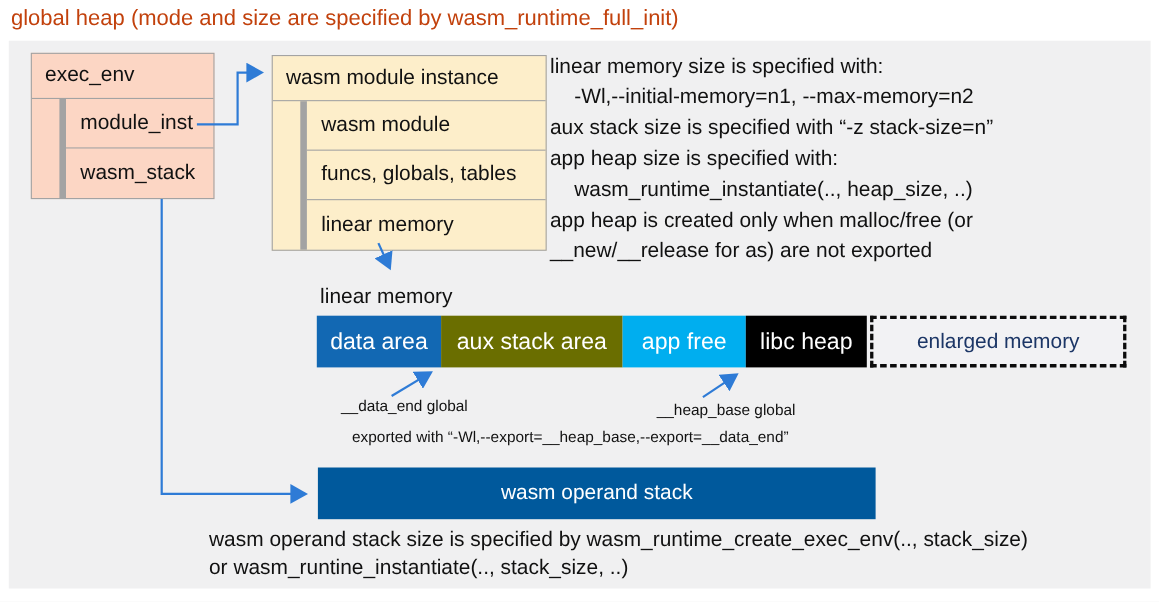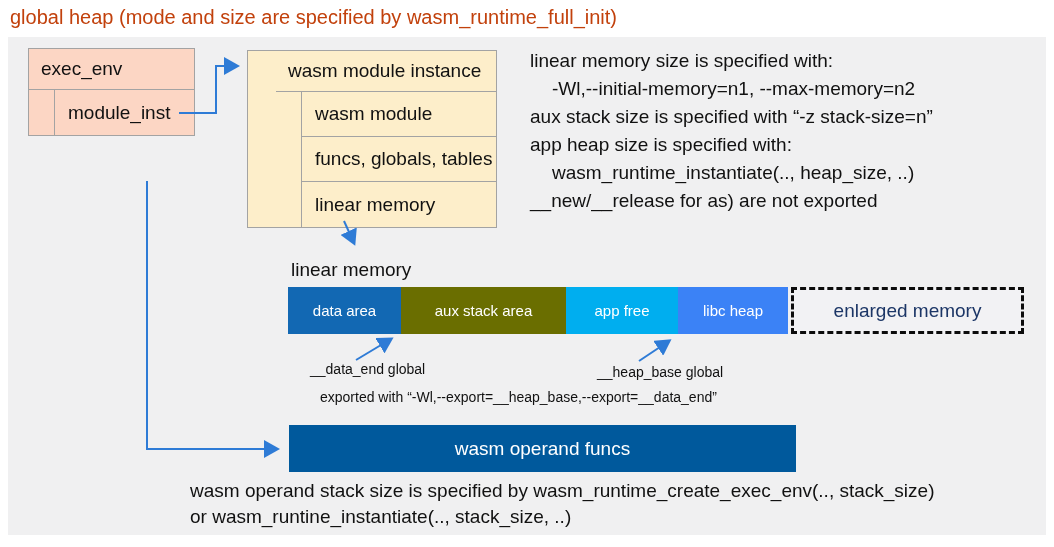--- a/index.html
+++ b/index.html
@@ -24,52 +24,52 @@
   .struct {
     box-sizing:border-box;
     border:1px solid #a3a3a3;
     z-index:2;
   }
   .struct .hdr {
     height:40px; display:flex; align-items:center;
     padding-left:12px; font-size:19px;
     border-bottom:1px solid #a3a3a3;
   }
-  .struct .rows { margin-left:25px; border-left:1px solid #a3a3a3; }
+  .struct .rows { margin-left:25px; border-left:6px solid #a3a3a3; }
   .struct .row {
     box-sizing:border-box; height:45px;
     display:flex; align-items:center;
     padding-left:13px; font-size:19px;
     border-bottom:1px solid #a3a3a3;
   }
   .struct .row:last-child { border-bottom:none; }
 
   .exec-env   { left:28px;  top:48px; width:167px; background:#fcd6c4; }
-  .mod-inst   { left:247px; top:50px; width:250px; background:#fdeeca;padding-left:28px; }
+  .mod-inst   { left:247px; top:50px; width:250px; background:#fdeeca; }
 
   .notes-right {
-    left:530px; top:47px; width:512px;
+    left:500px; top:47px; width:512px;
     font-size:19px; line-height:28px; z-index:2;
   }
   .notes-right .indent { padding-left:22px; }
 
   .lm-label { left:291px; top:259px; font-size:19px; z-index:2; }
 
   .lm-bar {
     left:288px; top:287px; height:47px;
     display:flex; z-index:2;
   }
   .seg {
     height:47px; display:flex; align-items:center; justify-content:center;
-    color:#ffffff; font-size:15px; white-space:nowrap;
+    color:#ffffff; font-size:21px; white-space:nowrap;
   }
   .seg-data { width:113px; background:#1268b3; }
   .seg-aux  { width:165px; background:#6a6e00; }
   .seg-app  { width:112px; background:#00aeef; }
-  .seg-libc { width:110px; background:#3b82f6; }
+  .seg-libc { width:110px; background:#000000; }
   .seg-enlarged {
     box-sizing:border-box;
     width:233px; height:47px; margin-left:3px;
     border:3px dashed #0c0c0c; background:#f2f2f4;
     display:flex; align-items:center; justify-content:center;
     color:#1c3666; font-size:19px;
   }
 
   .ann { font-size:14px; z-index:2; white-space:nowrap; }
   .ann-data-end  { left:310px; top:361px; }
@@ -97,56 +97,58 @@
 <body>
 
 <div class="abs page-title">global heap (mode and size are specified by wasm_runtime_full_init)</div>
 
 <div class="abs panel"></div>
 
 <div class="abs struct exec-env">
   <div class="hdr">exec_env</div>
   <div class="rows">
     <div class="row">module_inst</div>
+    <div class="row">wasm_stack</div>
   </div>
 </div>
 
 <div class="abs struct mod-inst">
   <div class="hdr">wasm module instance</div>
   <div class="rows">
     <div class="row">wasm module</div>
     <div class="row">funcs, globals, tables</div>
     <div class="row">linear memory</div>
   </div>
 </div>
 
 <div class="abs notes-right">
   <div>linear memory size is specified with:</div>
   <div class="indent">-Wl,--initial-memory=n1, --max-memory=n2</div>
   <div>aux stack size is specified with “-z stack-size=n”</div>
   <div>app heap size is specified with:</div>
   <div class="indent">wasm_runtime_instantiate(.., heap_size, ..)</div>
+  <div>app heap is created only when malloc/free (or</div>
   <div>__new/__release for as) are not exported</div>
 </div>
 
 <div class="abs lm-label">linear memory</div>
 
 <div class="abs lm-bar">
   <div class="seg seg-data">data area</div>
   <div class="seg seg-aux">aux stack area</div>
   <div class="seg seg-app">app free</div>
   <div class="seg seg-libc">libc heap</div>
   <div class="seg-enlarged">enlarged memory</div>
 </div>
 
 <div class="abs ann ann-data-end">__data_end global</div>
 <div class="abs ann ann-heap-base">__heap_base global</div>
 <div class="abs ann ann-exported">exported with “-Wl,--export=__heap_base,--export=__data_end”</div>
 
-<div class="abs operand-bar">wasm operand funcs</div>
+<div class="abs operand-bar">wasm operand stack</div>
 
 <div class="abs notes-bottom">
   <div>wasm operand stack size is specified by wasm_runtime_create_exec_env(.., stack_size)</div>
   <div>or wasm_runtine_instantiate(.., stack_size, ..)</div>
 </div>
 
 <svg class="overlay" width="1054" height="547" viewBox="0 0 1054 547">
   <defs>
     <marker id="ah" markerWidth="9" markerHeight="9" refX="6.5" refY="4.5" orient="auto">
       <path d="M0,0 L8,4.5 L0,9 z" fill="#2e7bd6"></path>

